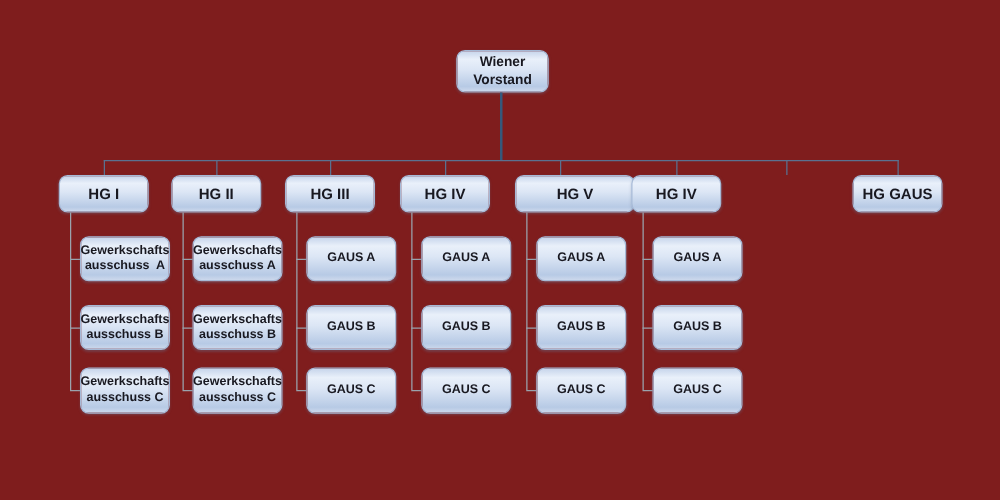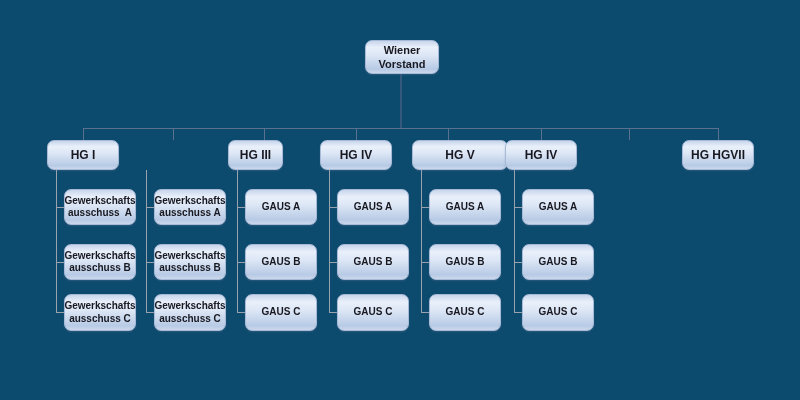--- a/index.html
+++ b/index.html
@@ -1,17 +1,17 @@
 <!DOCTYPE html>
 <html><head>
 <meta charset="utf-8">
 <style>
   html,body{margin:0;padding:0;background:#fff;}
   .canvas{
-    position:relative;width:800px;height:400px;background:#0c4a6e;overflow:hidden;
+    position:relative;width:800px;height:400px;background:#7f1d1d;overflow:hidden;
     font-family:"Liberation Sans",sans-serif;
   }
   .node{
     position:absolute;box-sizing:border-box;
     border:1px solid #a6b9d6;border-radius:7px;
     background:linear-gradient(180deg,#c7d5eb 0%,#e9f0fa 20%,#dce6f5 45%,#b7cae5 88%,#ccd8ec 100%);
     box-shadow:0 1px 2px rgba(100,120,150,.35);
     display:flex;align-items:center;justify-content:center;text-align:center;
     color:#181820;font-weight:bold;
   }
@@ -41,34 +41,37 @@
   <div class="line stub-v" style="left:264px;top:128px;height:12px"></div>
   <div class="line stub-v" style="left:356px;top:128px;height:12px"></div>
   <div class="line stub-v" style="left:448px;top:128px;height:12px"></div>
   <div class="line stub-v" style="left:541px;top:128px;height:12px"></div>
   <div class="line stub-v" style="left:629px;top:128px;height:12px"></div>
   <div class="line stub-v" style="left:718px;top:128px;height:12px"></div>
 
   <div class="node head" style="left:47px;top:140px;width:72px;height:30px">
       <span>HG I</span>
     </div>
-  <div class="node head" style="left:228px;top:140px;width:55px;height:30px">
+  <div class="node head" style="left:137px;top:140px;width:72px;height:30px">
+      <span>HG II</span>
+    </div>
+  <div class="node head" style="left:228px;top:140px;width:72px;height:30px">
       <span>HG III</span>
     </div>
   <div class="node head" style="left:320px;top:140px;width:72px;height:30px">
       <span>HG IV</span>
     </div>
   <div class="node head" style="left:412px;top:140px;width:96px;height:30px">
       <span>HG V</span>
     </div>
   <div class="node head" style="left:505px;top:140px;width:72px;height:30px">
       <span>HG IV</span>
     </div>
   <div class="node head" style="left:682px;top:140px;width:72px;height:30px">
-      <span>HG HGVII</span>
+      <span>HG GAUS</span>
     </div>
 
   <div class="line branch-v" style="left:56px;top:170px;height:142px"></div>
   <div class="line branch-h" style="left:56px;top:207px;width:8px"></div>
   <div class="line branch-h" style="left:56px;top:262px;width:8px"></div>
   <div class="line branch-h" style="left:56px;top:312px;width:8px"></div>
   <div class="node child" style="left:64px;top:189px;width:72px;height:36px"><span>Gewerkschafts ausschuss  A</span></div>
   <div class="node child" style="left:64px;top:244px;width:72px;height:36px"><span>Gewerkschafts ausschuss B</span></div>
   <div class="node child" style="left:64px;top:294px;width:72px;height:37px"><span>Gewerkschafts ausschuss C</span></div>
 

